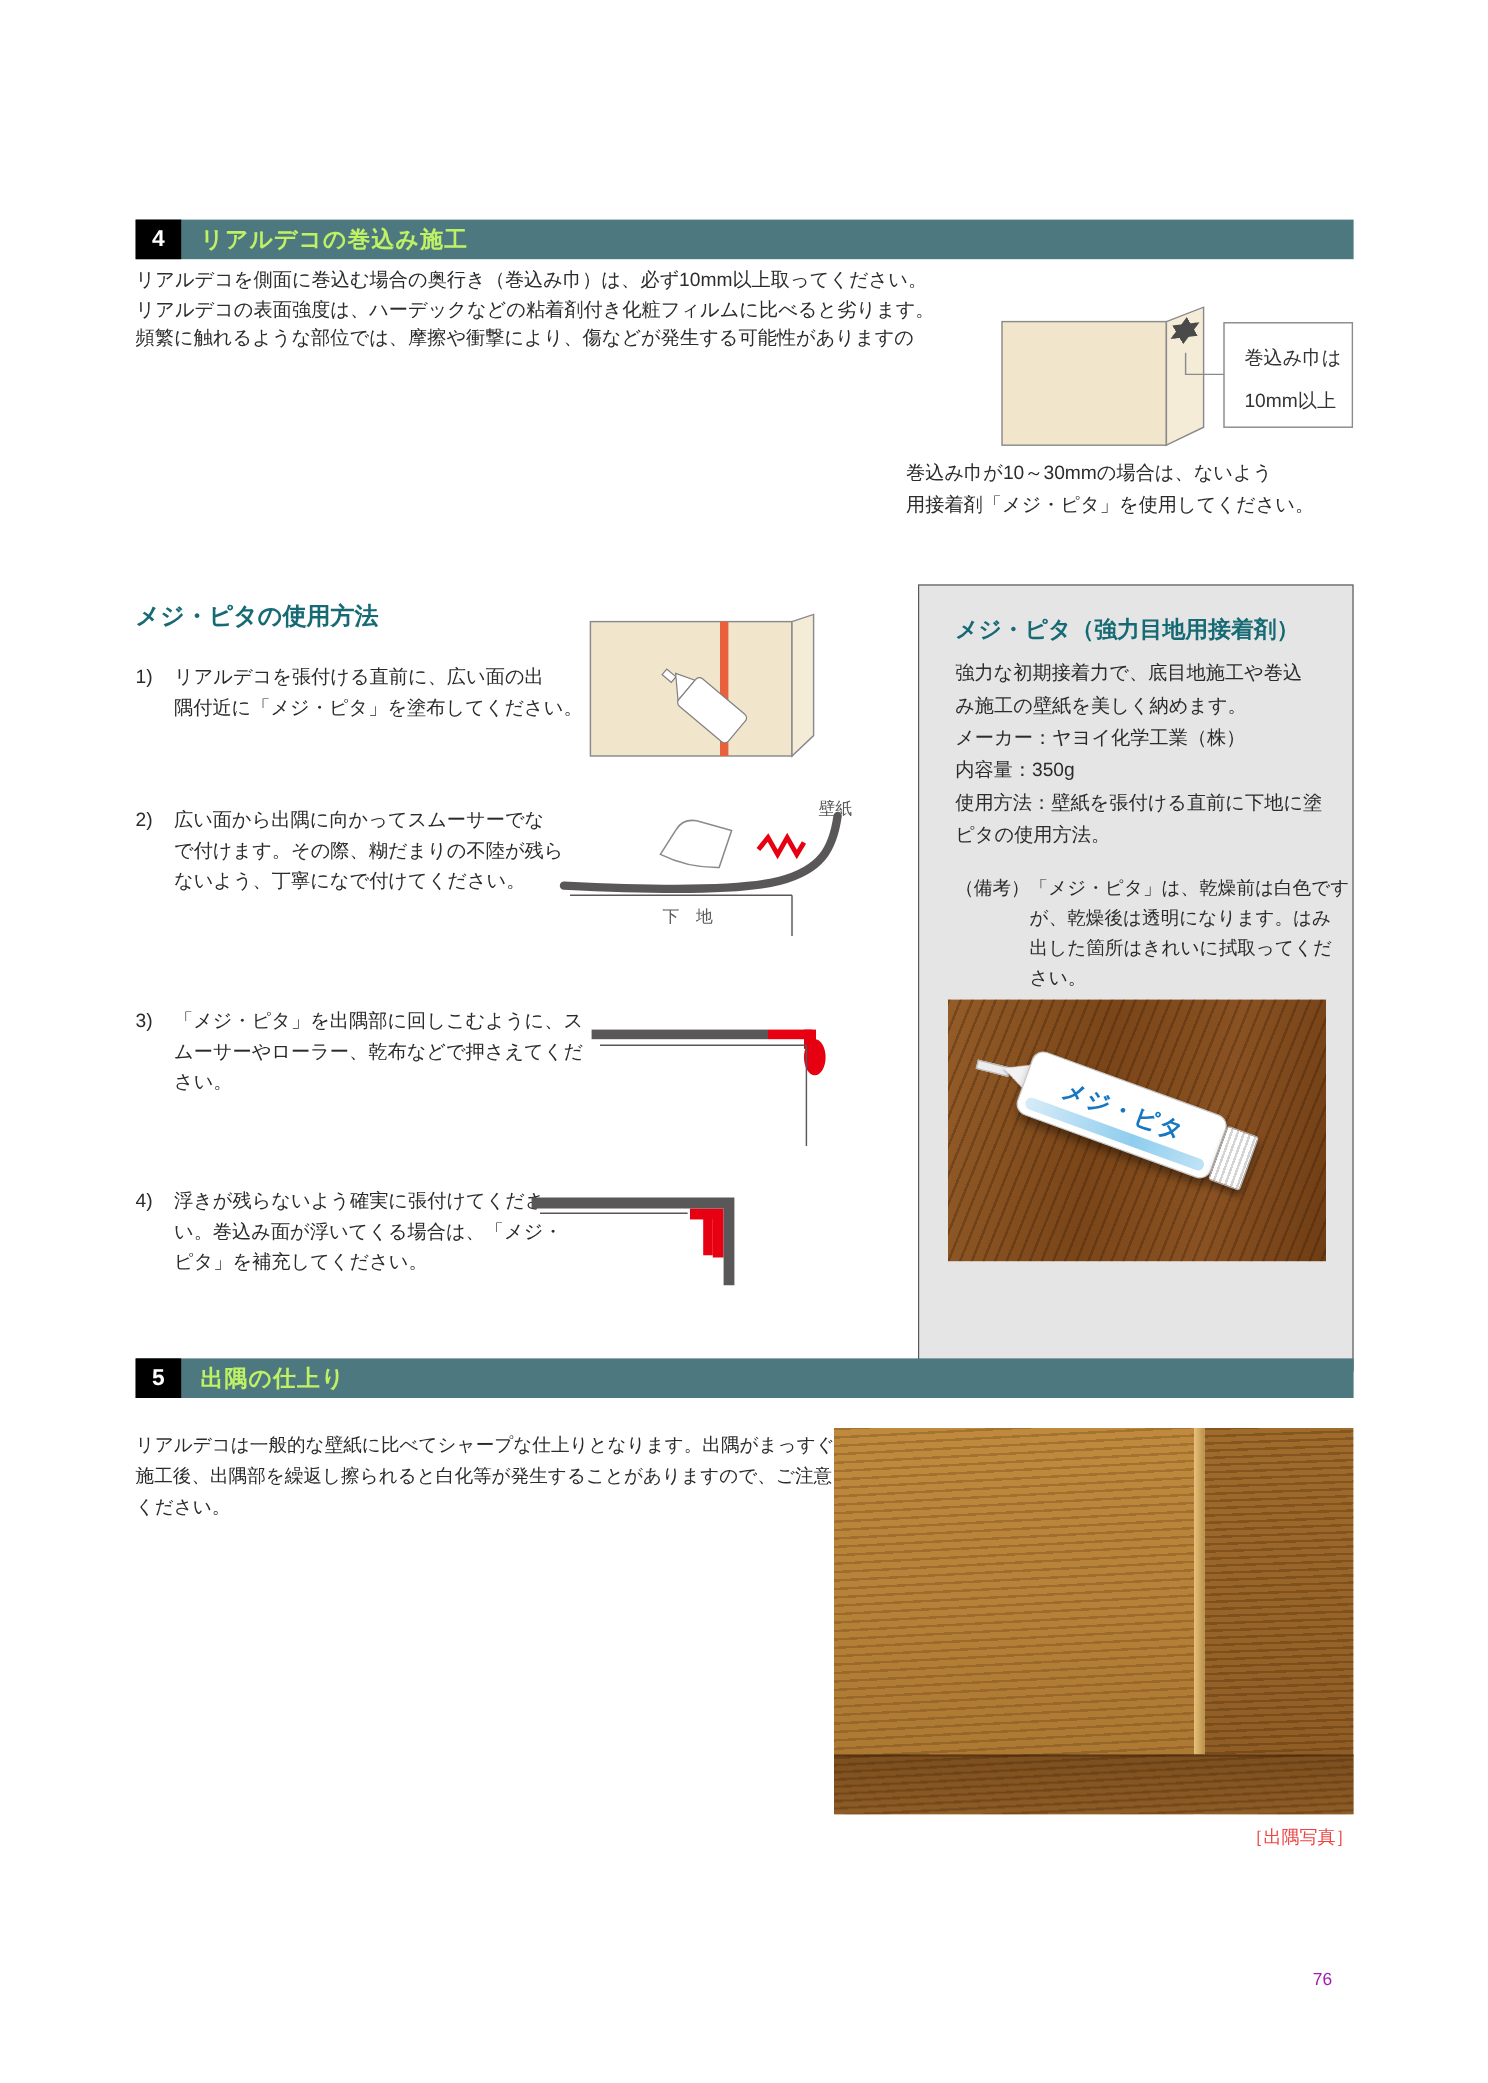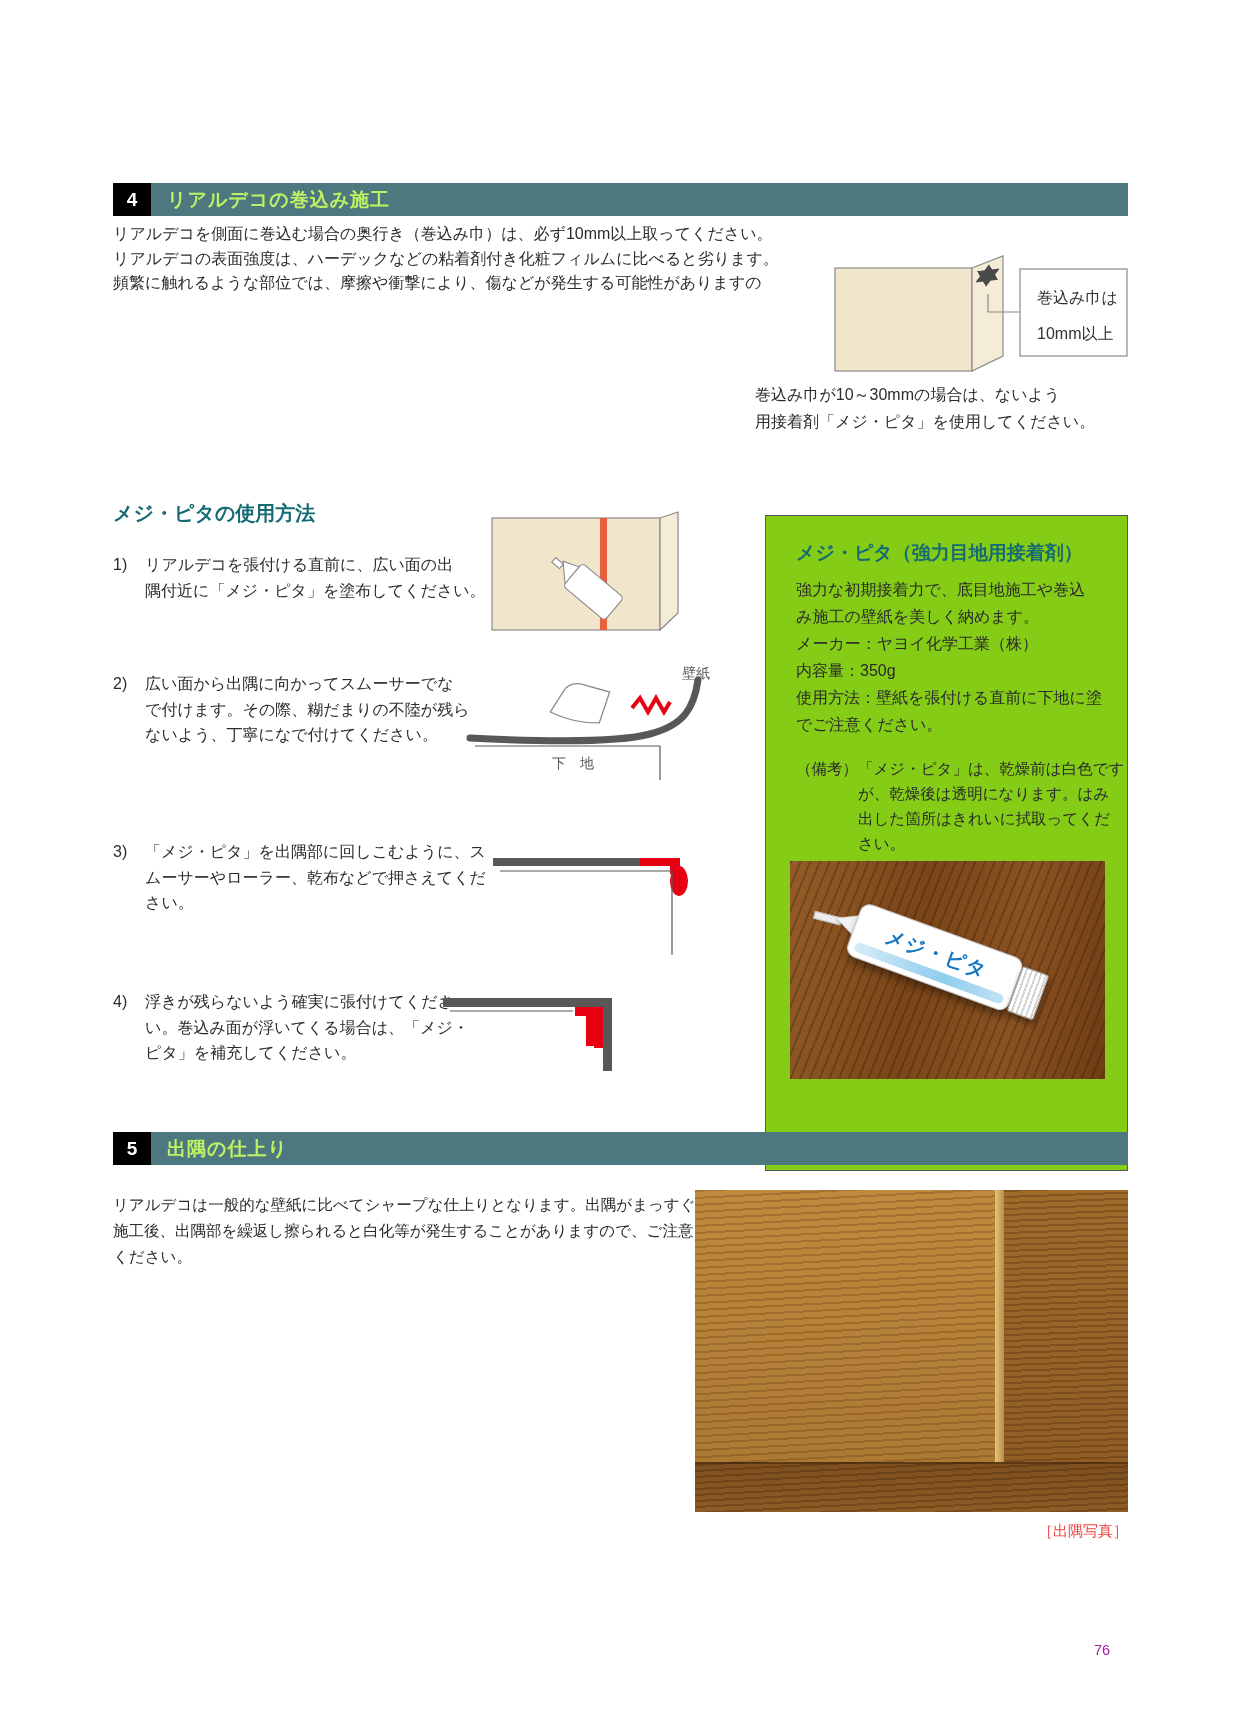--- a/index.html
+++ b/index.html
@@ -14,21 +14,21 @@
   .plines div{white-space:nowrap;}
   .p-body{font-size:16px;line-height:24.5px;}
   .p-body-sm{font-size:15.5px;line-height:26px;}
   .teal-head{color:#156a74;font-weight:bold;}
   
   .step{position:absolute;left:113px;display:flex;font-size:16px;line-height:25.5px;}
   .step-num{width:32px;flex:none;}
   
   .wrap-caption{font-size:16px;line-height:27px;}
   
-  #product-panel{position:absolute;left:765px;top:515px;width:363px;height:656px;border:1px solid #595757;box-sizing:border-box;background:#84cc16;}
+  #product-panel{position:absolute;left:765px;top:487px;width:363px;height:656px;border:1px solid #595757;box-sizing:border-box;background:#e5e5e5;}
   #product-panel .ph{position:absolute;left:30px;top:24px;font-size:19px;}
   #product-panel .pbody{position:absolute;left:30px;top:60px;font-size:16px;line-height:27px;}
   #product-panel .pnote{position:absolute;left:30px;top:240px;display:flex;font-size:15.5px;line-height:25px;}
   #product-panel .pnote .nlabel{flex:none;}
   
   #product-photo{position:absolute;left:24px;top:345px;width:315px;height:218px;overflow:hidden;
     background:repeating-linear-gradient(112deg,rgba(45,20,4,.28) 0 2px,rgba(0,0,0,0) 2px 9px),
                linear-gradient(100deg,#935c28 0%,#7a4518 40%,#8a5222 70%,#6f3d14 100%);}
   #tube-group{position:absolute;left:16px;top:62px;width:256px;height:72px;transform:rotate(20deg);}
   .tube-tip{position:absolute;left:0px;top:30px;width:26px;height:6px;background:#ececec;border:1px solid #b5b5b5;transform:rotate(-6deg);}
@@ -166,21 +166,21 @@
   </svg>
 
   <div id="product-panel">
     <div class="ph teal-head">メジ・ピタ（強力目地用接着剤）</div>
     <div class="pbody plines">
         <div>強力な初期接着力で、底目地施工や巻込</div>
         <div>み施工の壁紙を美しく納めます。</div>
         <div>メーカー：ヤヨイ化学工業（株）</div>
         <div>内容量：350g</div>
         <div>使用方法：壁紙を張付ける直前に下地に塗</div>
-        <div>でご注意ください。</div>
+        <div>ピタの使用方法。</div>
       </div>
     <div class="pnote">
       <div class="nlabel">（備考）</div>
       <div class="plines">
           <div>「メジ・ピタ」は、乾燥前は白色です</div>
           <div>が、乾燥後は透明になります。はみ</div>
           <div>出した箇所はきれいに拭取ってくだ</div>
           <div>さい。</div>
         </div>
     </div>

